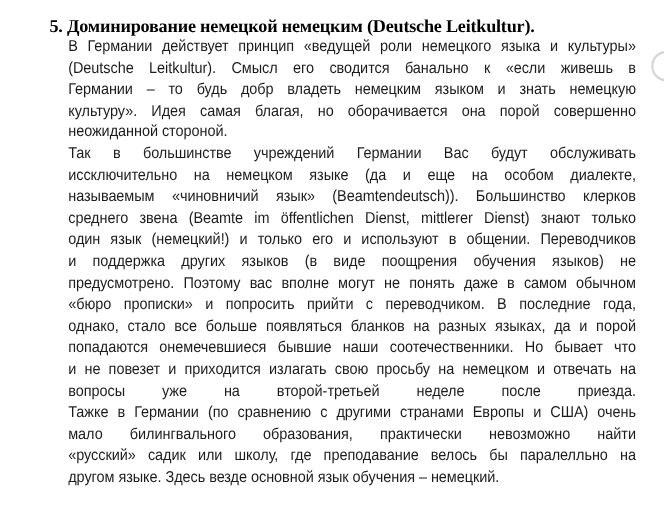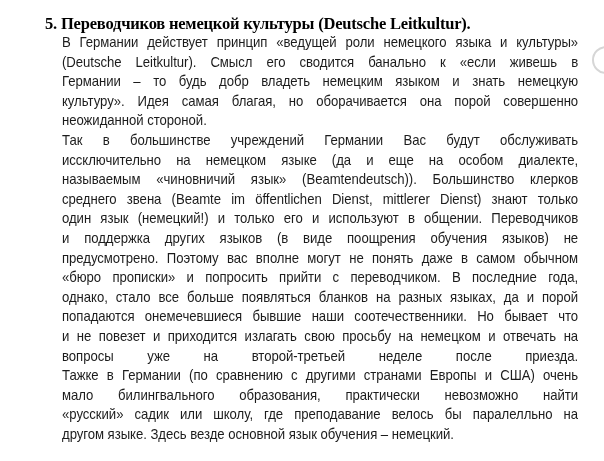--- a/index.html
+++ b/index.html
@@ -73,21 +73,21 @@
     border: 2px solid #d6d6d6;
     box-sizing: border-box;
   }
 </style>
 </head>
 <body style="background: rgb(255, 255, 255);">
 
 <div class="page">
 
   <div class="heading" style="color: rgb(0, 0, 0);">
-    <span class="num">5.</span><span>Переводчиков немецкой культуры (Deutsche Leitkultur).</span>
+    <span class="num">5.</span><span>Доминирование немецкой немецким (Deutsche Leitkultur).</span>
   </div>
 
   <div class="doc-body" style="color: rgb(28, 28, 28);">
       <div class="paragraph">
         <div class="line">В Германии действует принцип «ведущей роли немецкого языка и культуры»</div>
         <div class="line">(Deutsche Leitkultur). Смысл его сводится банально к «если живешь в</div>
         <div class="line">Германии – то будь добр владеть немецким языком и знать немецкую</div>
         <div class="line">культуру». Идея самая благая, но оборачивается она порой совершенно</div>
         <div class="line last">неожиданной стороной.</div>
       </div>

